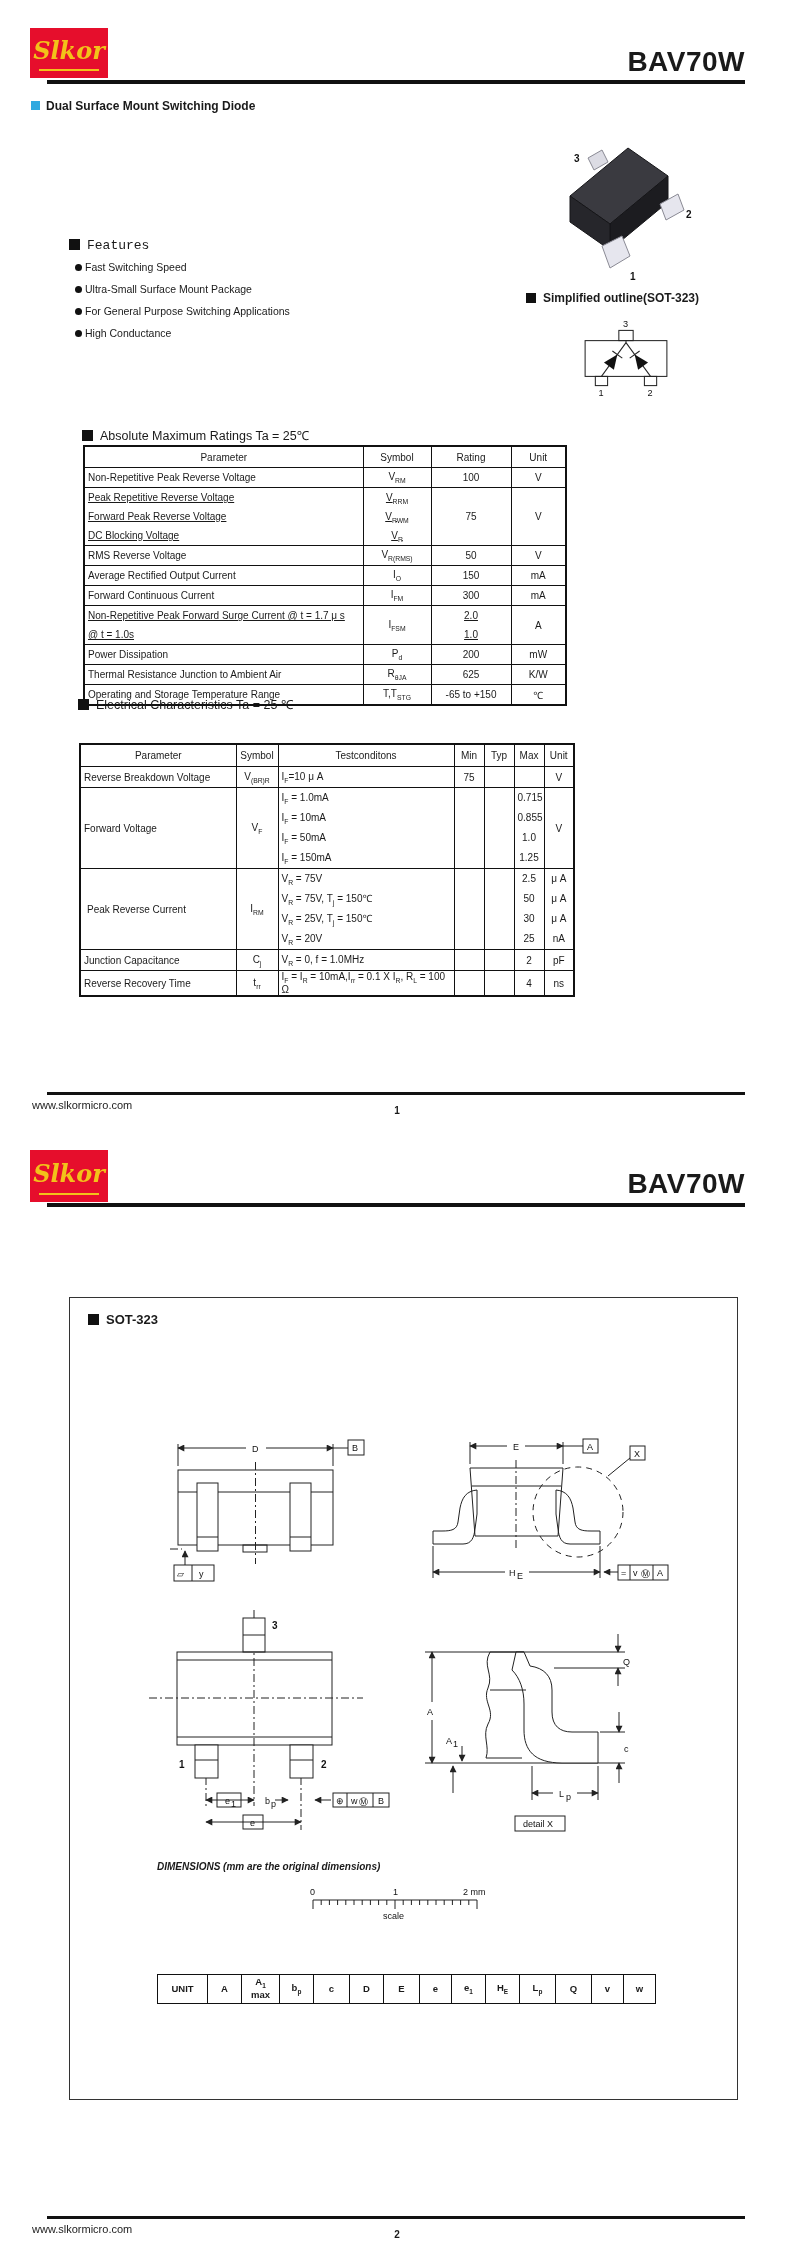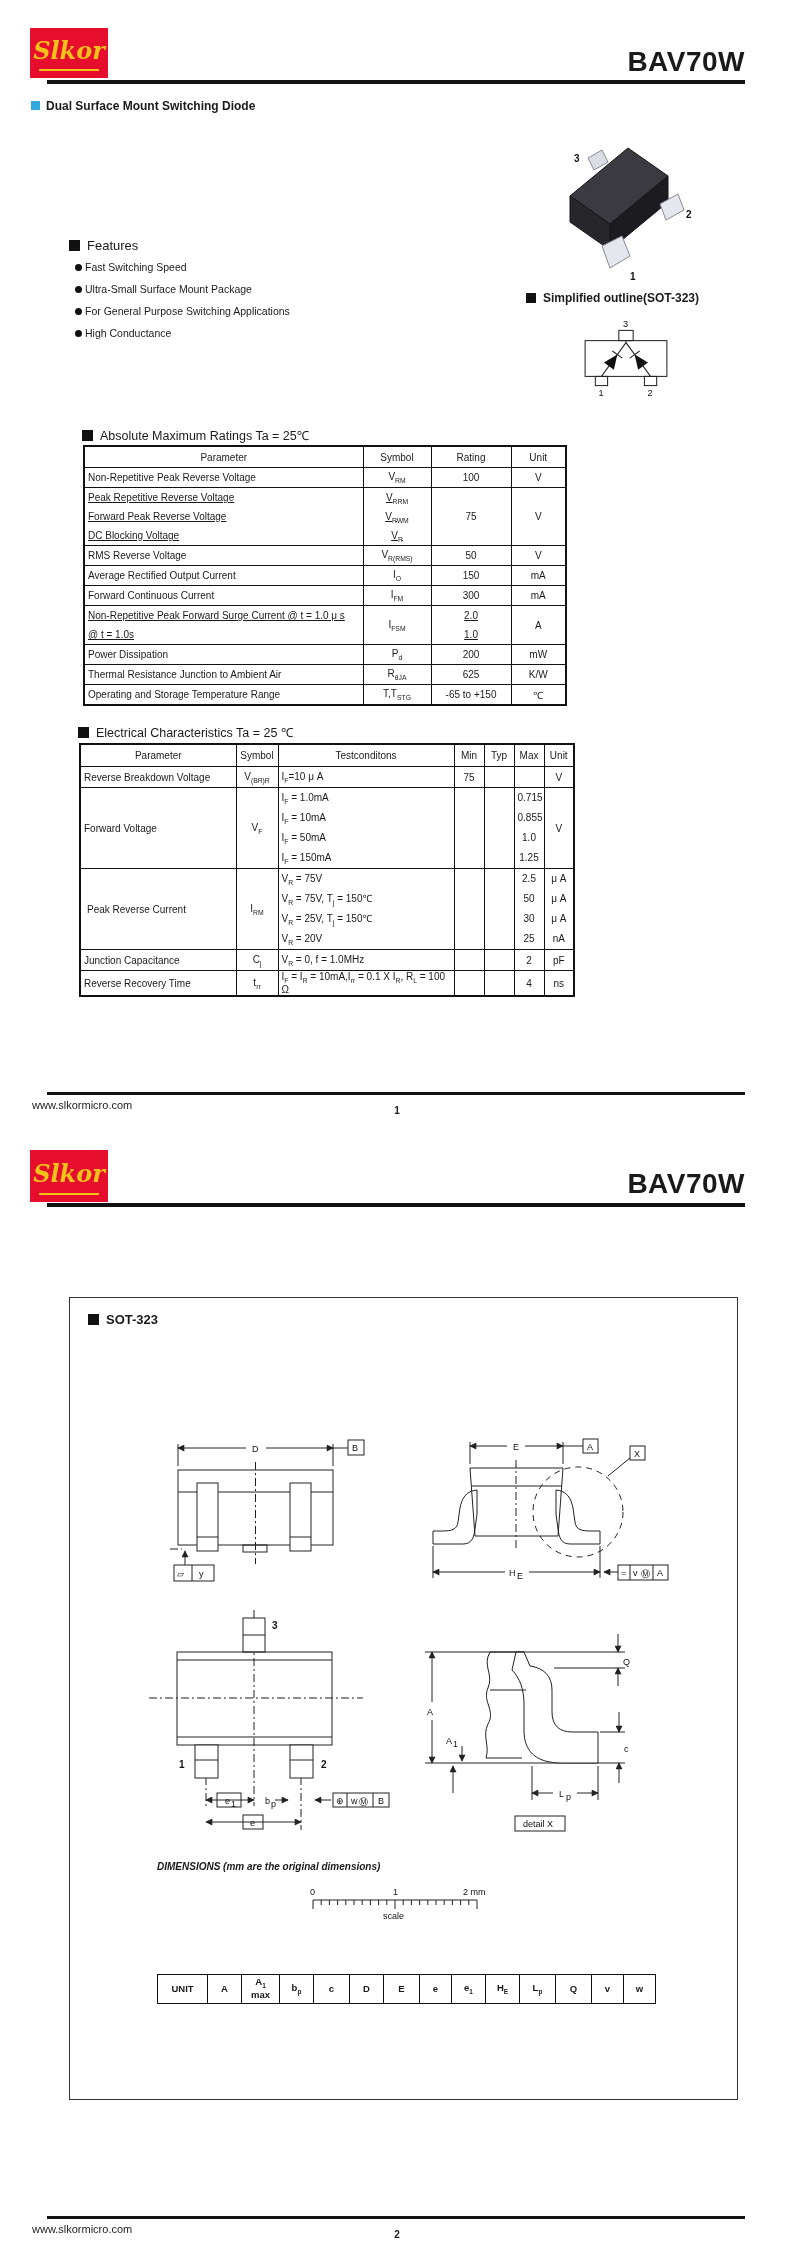--- a/index.html
+++ b/index.html
@@ -83,21 +83,21 @@
     <polygon points="30,78 88,30 128,58 70,106" fill="#3a3a40" stroke="#151518"></polygon>
     <polygon points="70,106 128,58 128,84 70,132" fill="#1c1c20" stroke="#151518"></polygon>
     <polygon points="30,78 70,106 70,132 30,104" fill="#26262b" stroke="#151518"></polygon>
     <polygon points="120,86 138,76 144,92 126,102" fill="#e6e6ee" stroke="#8a8a94"></polygon>
     <polygon points="62,128 82,118 90,138 70,150" fill="#e6e6ee" stroke="#8a8a94"></polygon>
     <text x="34" y="44" class="blab">3</text>
     <text x="146" y="100" class="blab">2</text>
     <text x="90" y="162" class="blab">1</text>
   </svg>
 
-  <div class="sec-title normal" style="left:69px;top:238px;">
+  <div class="sec-title normal" style="left:69px;top:238px;font-family:Liberation Mono, monospace;">
     <span class="sq"></span><span>Features</span>
   </div>
   <div class="feature-list" style="left:75px;top:256px;">
     <div class="feature-item"><span class="dot"></span><span>Fast Switching Speed</span></div>
     <div class="feature-item"><span class="dot"></span><span>Ultra-Small Surface Mount Package</span></div>
     <div class="feature-item"><span class="dot"></span><span>For General Purpose Switching Applications</span></div>
     <div class="feature-item"><span class="dot"></span><span>High Conductance</span></div>
   </div>
 
   <div class="sec-title" style="left:526px;top:291px;font-size:12px;">
@@ -174,21 +174,21 @@
       <td class="c">mA</td>
     </tr>
     <tr>
       <td>Forward Continuous Current</td>
       <td class="c" style="white-space: pre-line;">I<sub>FM</sub></td>
       <td class="c">300</td>
       <td class="c">mA</td>
     </tr>
     <tr>
       <td>
-        <div class="ln">Non-Repetitive Peak Forward Surge Current @ t = 1.0 μ s</div>
+        <div class="ln">Non-Repetitive Peak Forward Surge Current @ t = 1.7 μ s</div>
         <div class="ln right">@ t = 1.0s</div>
       </td>
       <td class="c" style="white-space: pre-line;">I<sub>FSM</sub></td>
       <td class="c">
         <div class="ln">2.0</div>
         <div class="ln">1.0</div>
       </td>
       <td class="c">A</td>
     </tr>
     <tr>
@@ -205,21 +205,21 @@
     </tr>
     <tr>
       <td>Operating and Storage Temperature Range</td>
       <td class="c" style="white-space: pre-line;">T,T<sub>STG</sub></td>
       <td class="c">-65 to +150</td>
       <td class="c">℃</td>
     </tr>
   </tbody>
     </table>
 
-  <div class="sec-title" style="left:78px;top:724px;font-weight:normal;">
+  <div class="sec-title" style="left:78px;top:696px;font-weight:normal;">
     <span class="sq"></span><span>Electrical Characteristics Ta = 25 ℃</span>
   </div>
   <table class="t2">
     <colgroup>
         <col style="width:156px">
         <col style="width:42px">
         <col style="width:176px">
         <col style="width:30px">
         <col style="width:30px">
         <col style="width:30px">

